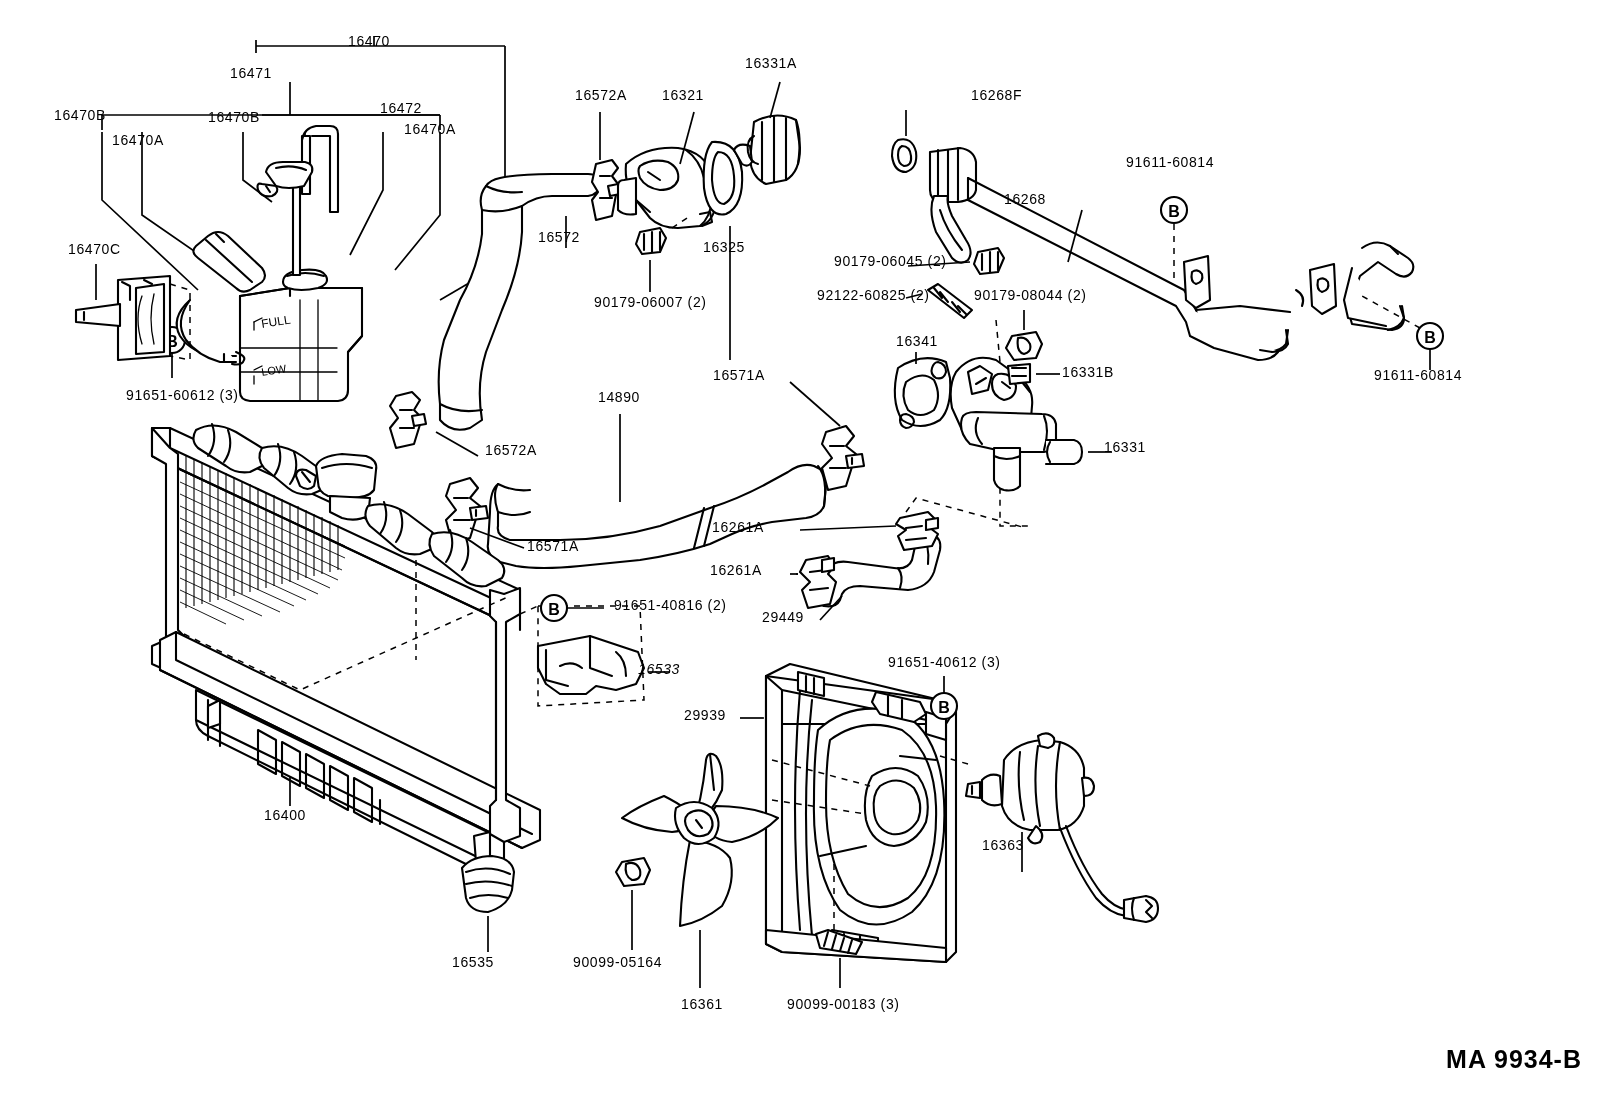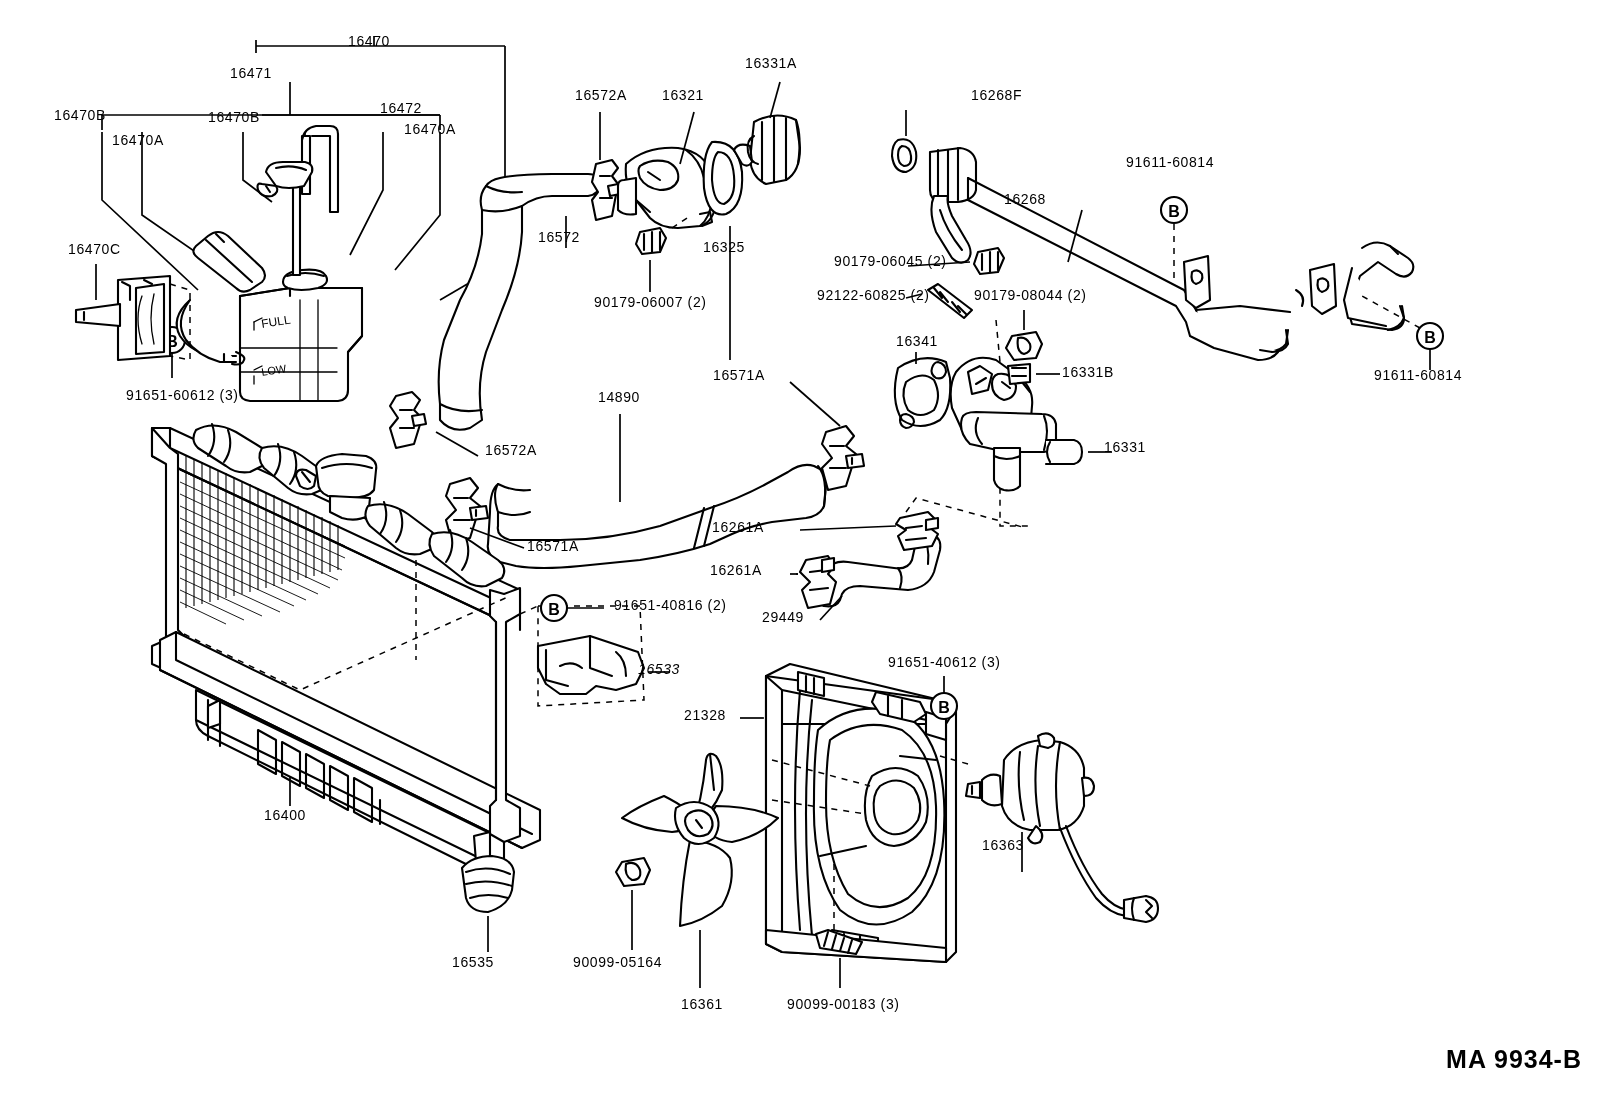--- a/index.html
+++ b/index.html
@@ -544,21 +544,21 @@
   <div class="lbl" style="left:485px; top:443px;">16572A</div>
   <div class="lbl" style="left:762px; top:610px;">29449</div>
   <div class="lbl" style="left:710px; top:563px;">16261A</div>
   <div class="lbl" style="left:712px; top:520px;">16261A</div>
 
   <div class="lbl" style="left:264px; top:808px;">16400</div>
   <div class="lbl" style="left:452px; top:955px;">16535</div>
   <div class="lbl" style="left:638px; top:662px;font-style:italic;">16533</div>
   <div class="lbl" style="left:614px; top:598px;">91651-40816 (2)</div>
 
-  <div class="lbl" style="left:684px; top:708px;">21328</div>
+  <div class="lbl" style="left:684px; top:708px;">29939</div>
   <div class="lbl" style="left:681px; top:997px;">16361</div>
   <div class="lbl" style="left:982px; top:838px;">16363</div>
   <div class="lbl" style="left:573px; top:955px;">90099-05164</div>
   <div class="lbl" style="left:787px; top:997px;">90099-00183 (3)</div>
   <div class="lbl" style="left:888px; top:655px;">91651-40612 (3)</div>
 
   <div class="sheetcode">MA 9934-B</div>
 
 </div>
 

